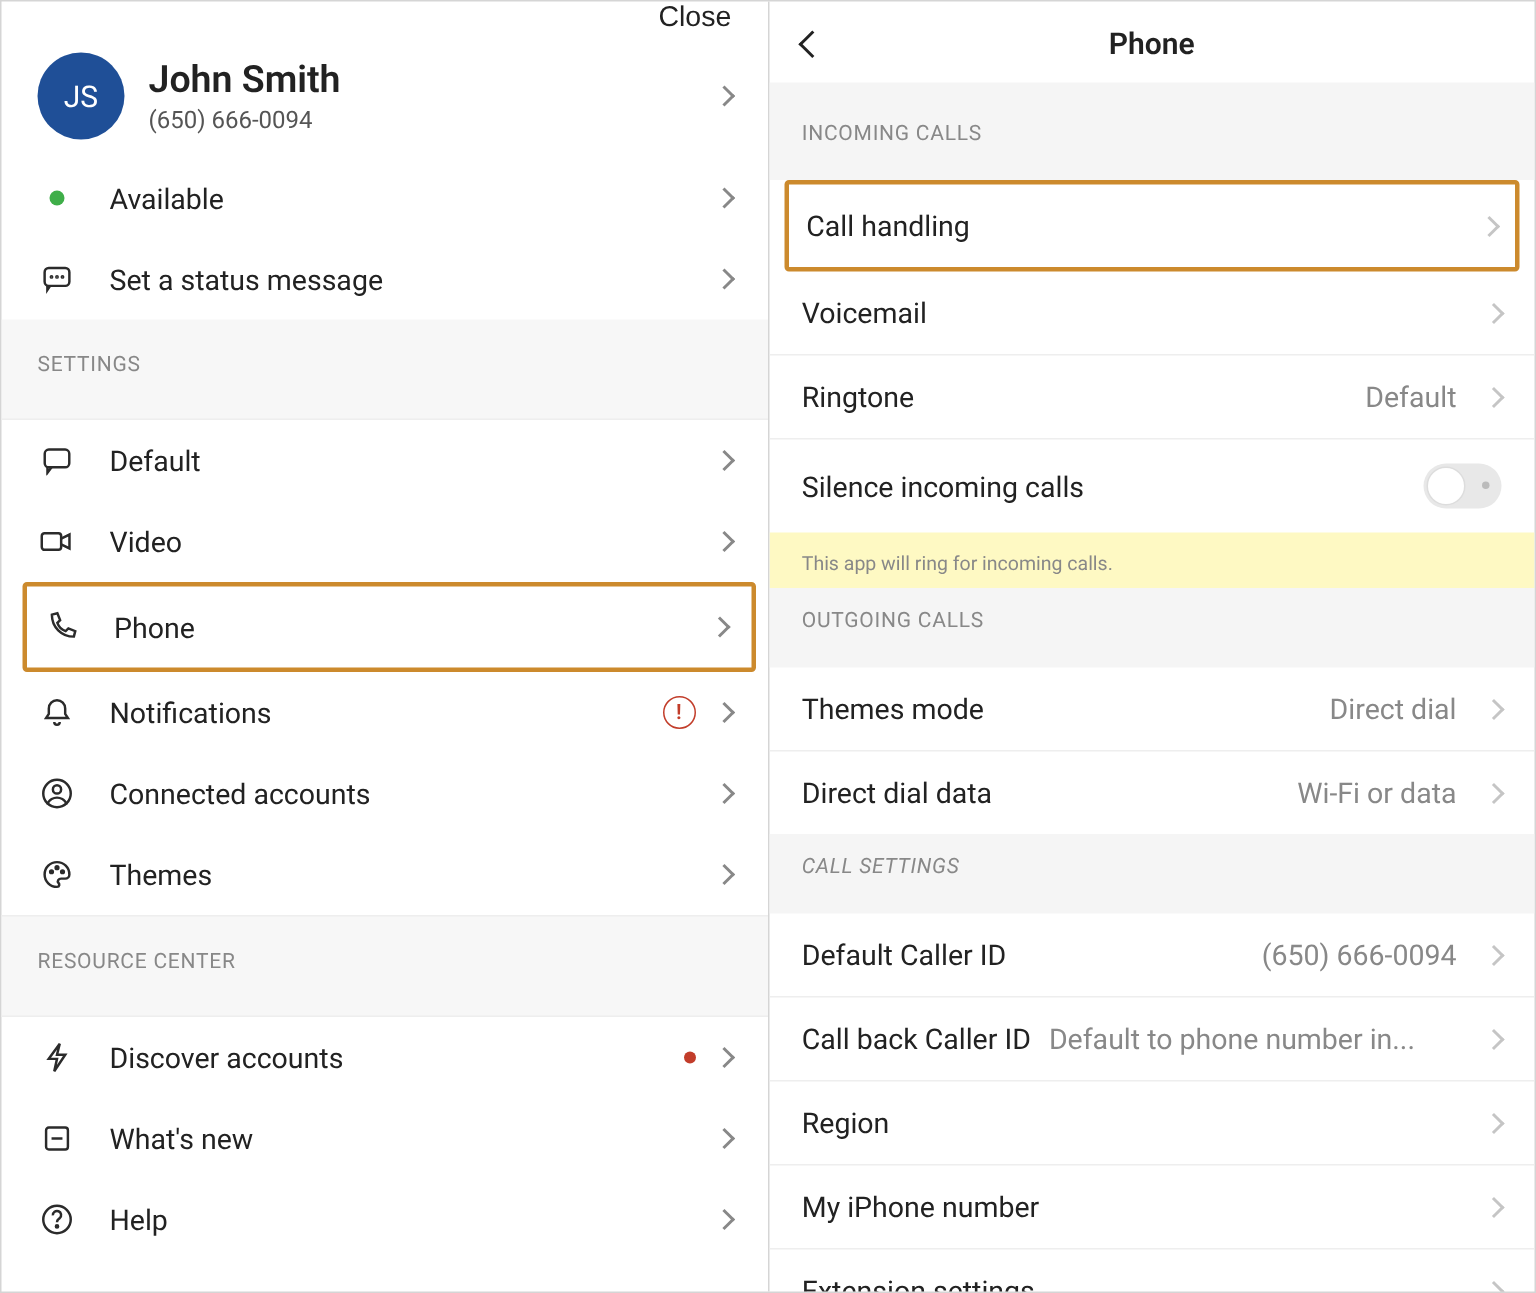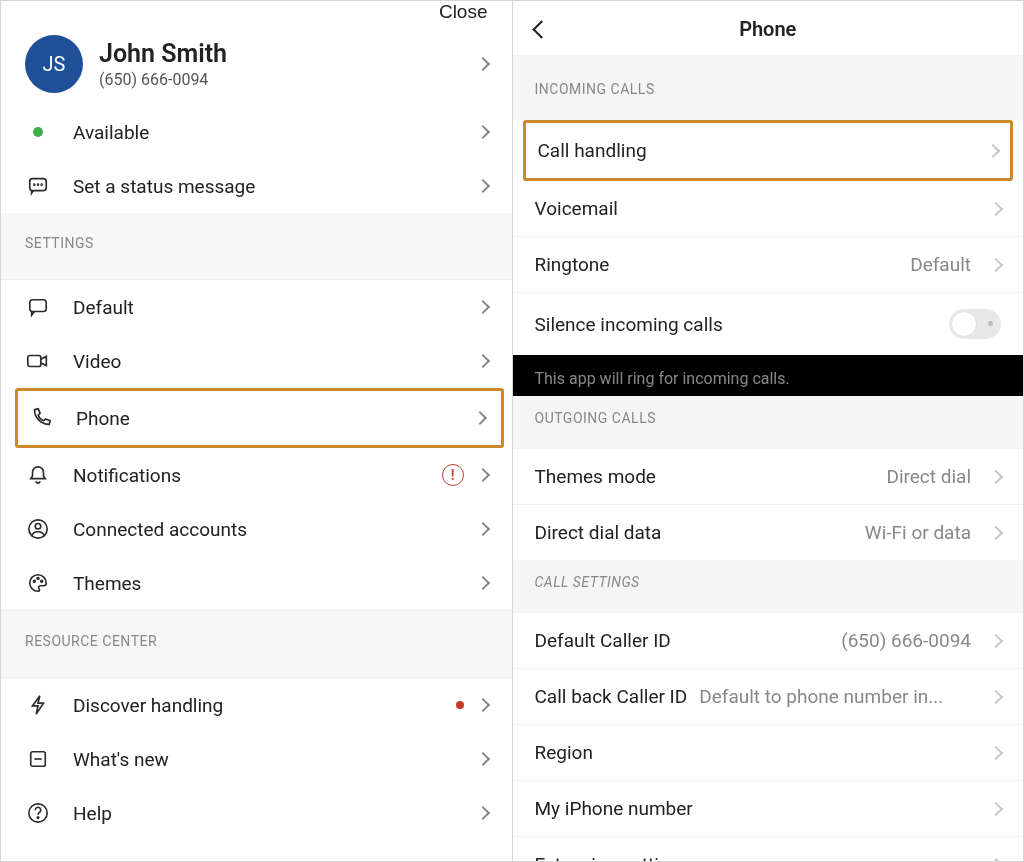--- a/index.html
+++ b/index.html
@@ -190,23 +190,23 @@
     font-size: 19px;
     color: #888;
     margin-right: 20px;
     white-space: nowrap;
     overflow: hidden;
     text-overflow: ellipsis;
     max-width: 260px;
   }
   .r-note {
     padding: 14px 22px 8px;
-    font-size: 16px;
+    font-size: 13px;
     color: #888;
-    background: #000000;
+    background: #fef9c3;
   }
   .toggle {
     width: 52px;
     height: 30px;
     background: #e8e8e8;
     border-radius: 15px;
     position: relative;
     flex-shrink: 0;
   }
   .toggle-knob {
@@ -359,21 +359,21 @@
     </div>
 
     <div class="section-header">RESOURCE CENTER</div>
 
     <div class="row">
       <div class="row-icon">
         <svg width="20" height="22" viewBox="0 0 20 24" fill="none" stroke="#2b2b2b" stroke-width="1.8">
             <path d="M12 2L4 13h6l-2 9 8-12h-6z"></path>
           </svg>
       </div>
-      <div class="row-label">Discover handling</div>
+      <div class="row-label">Discover accounts</div>
       <div class="red-dot"></div>
       <div class="chevron"></div>
     </div>
 
     <div class="row">
       <div class="row-icon">
         <svg width="20" height="20" viewBox="0 0 22 22" fill="none" stroke="#2b2b2b" stroke-width="1.8">
             <rect x="3" y="3" width="16" height="16" rx="2"></rect>
             <line x1="7" y1="11" x2="15" y2="11"></line>
           </svg>

